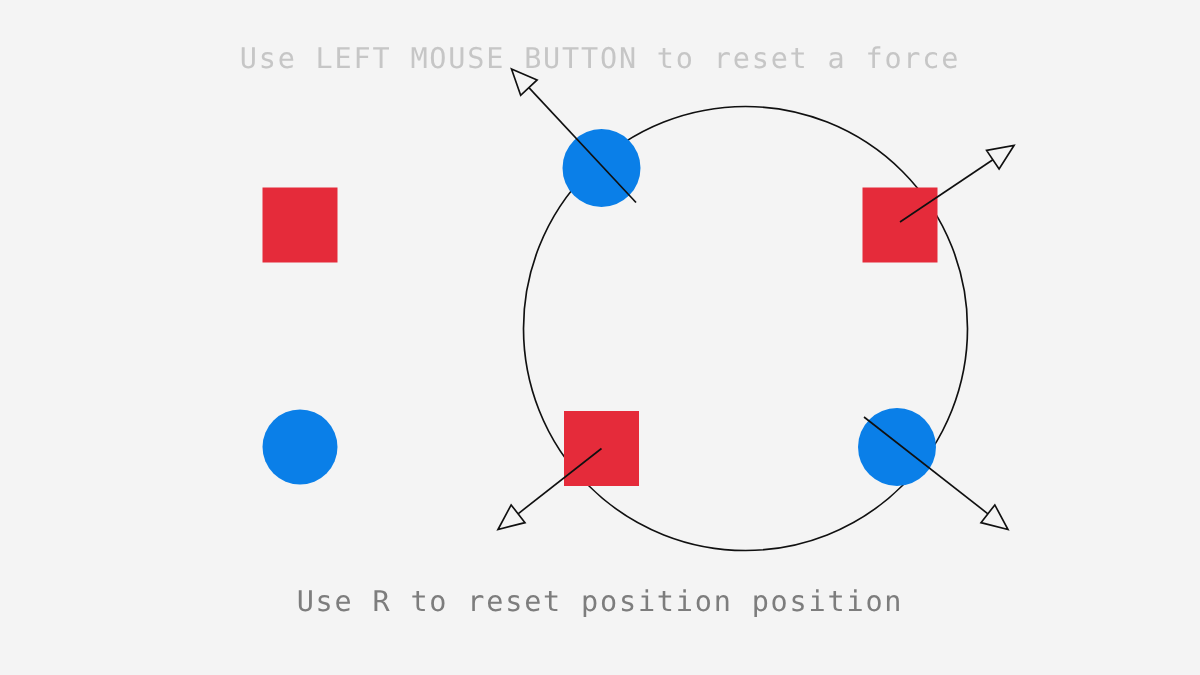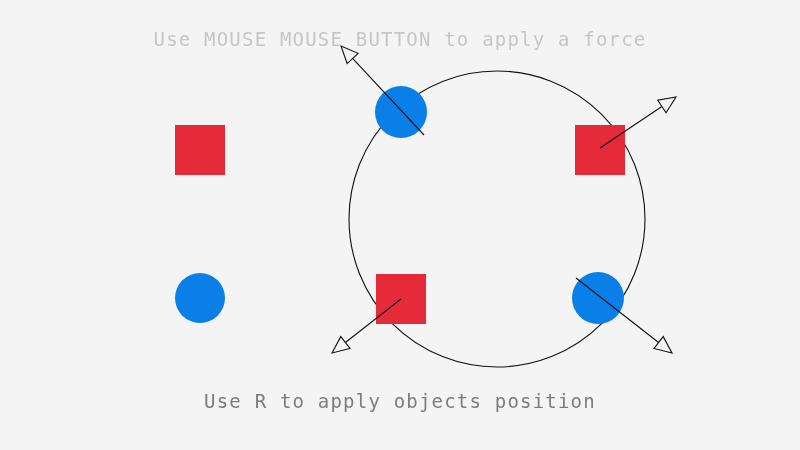--- a/index.html
+++ b/index.html
@@ -103,17 +103,17 @@
       <polygon class="force-head" points="332,353 340.7652730546931,336.6164720442552 350.0098969795648,348.429047059369" stroke="#101010"></polygon>
     </g>
 
     <g>
       <line class="force-line" x1="576" y1="278" x2="658.6035856466824" y2="342.5340512864706" stroke="#101010"></line>
       <polygon class="force-head" points="672,353 653.98625533189,348.44423408940486 663.2209159614748,336.6238684835364" stroke="#101010"></polygon>
     </g>
 
   </svg>
 
-  <div class="hud-text" id="hint-top" style="color: rgb(198, 198, 198);">Use MOUSE MOUSE BUTTON to apply a force</div>
+  <div class="hud-text" id="hint-top" style="color: rgb(198, 198, 198);">Use LEFT MOUSE BUTTON to reset a force</div>
 
-  <div class="hud-text" id="hint-bottom" style="color: rgb(125, 125, 125);">Use R to apply objects position</div>
+  <div class="hud-text" id="hint-bottom" style="color: rgb(125, 125, 125);">Use R to reset position position</div>
 
 </div>
 
 </body></html>

